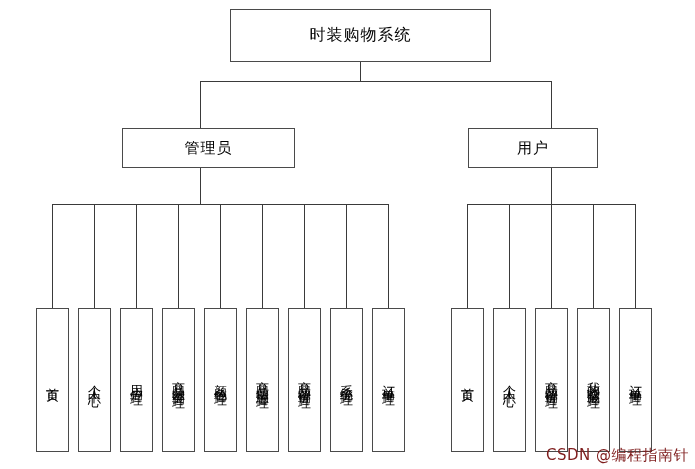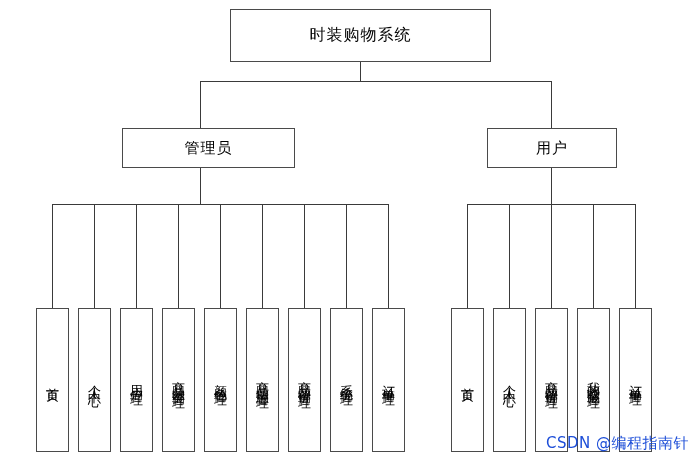--- a/index.html
+++ b/index.html
@@ -61,23 +61,23 @@
   .hline {
     position: absolute;
     height: 1.4px;
     background: #3a3a3a;
     z-index: 1;
   }
   
   #watermark {
     position: absolute;
     right: 6px;
-    bottom: 16px;
+    bottom: 4px;
     font-size: 15px;
-    color: #1d4ed8;
+    color: #7f1d1d;
     letter-spacing: 0.5px;
     white-space: nowrap;
     z-index: 5;
     font-family: "DejaVu Sans", "Liberation Sans", sans-serif;
   }
 </style>
 </head>
 <body>
 
 <div id="canvas">
@@ -91,21 +91,21 @@
   <div class="hline" style="left:200px; top:81px; width:352px;"></div>
 
   <div class="vline" style="left:200px; top:81px; height:47px;"></div>
 
   <div class="vline" style="left:551px; top:81px; height:47px;"></div>
 
   <div class="node mid" style="left:122px; top:128px; width:173px; height:40px;">
     <span>管理员</span>
   </div>
 
-  <div class="node mid" style="left:487px; top:128px; width:130px; height:40px;">
+  <div class="node mid" style="left:468px; top:128px; width:130px; height:40px;">
     <span>用户</span>
   </div>
 
   <div class="vline" style="left:200px; top:168px; height:37px;"></div>
   <div class="hline" style="left:52px; top:204px; width:337px;"></div>
 
   <div class="vline" style="left:52px;  top:204px; height:104px;"></div>
   <div class="vline" style="left:94px;  top:204px; height:104px;"></div>
   <div class="vline" style="left:136px; top:204px; height:104px;"></div>
   <div class="vline" style="left:178px; top:204px; height:104px;"></div>

